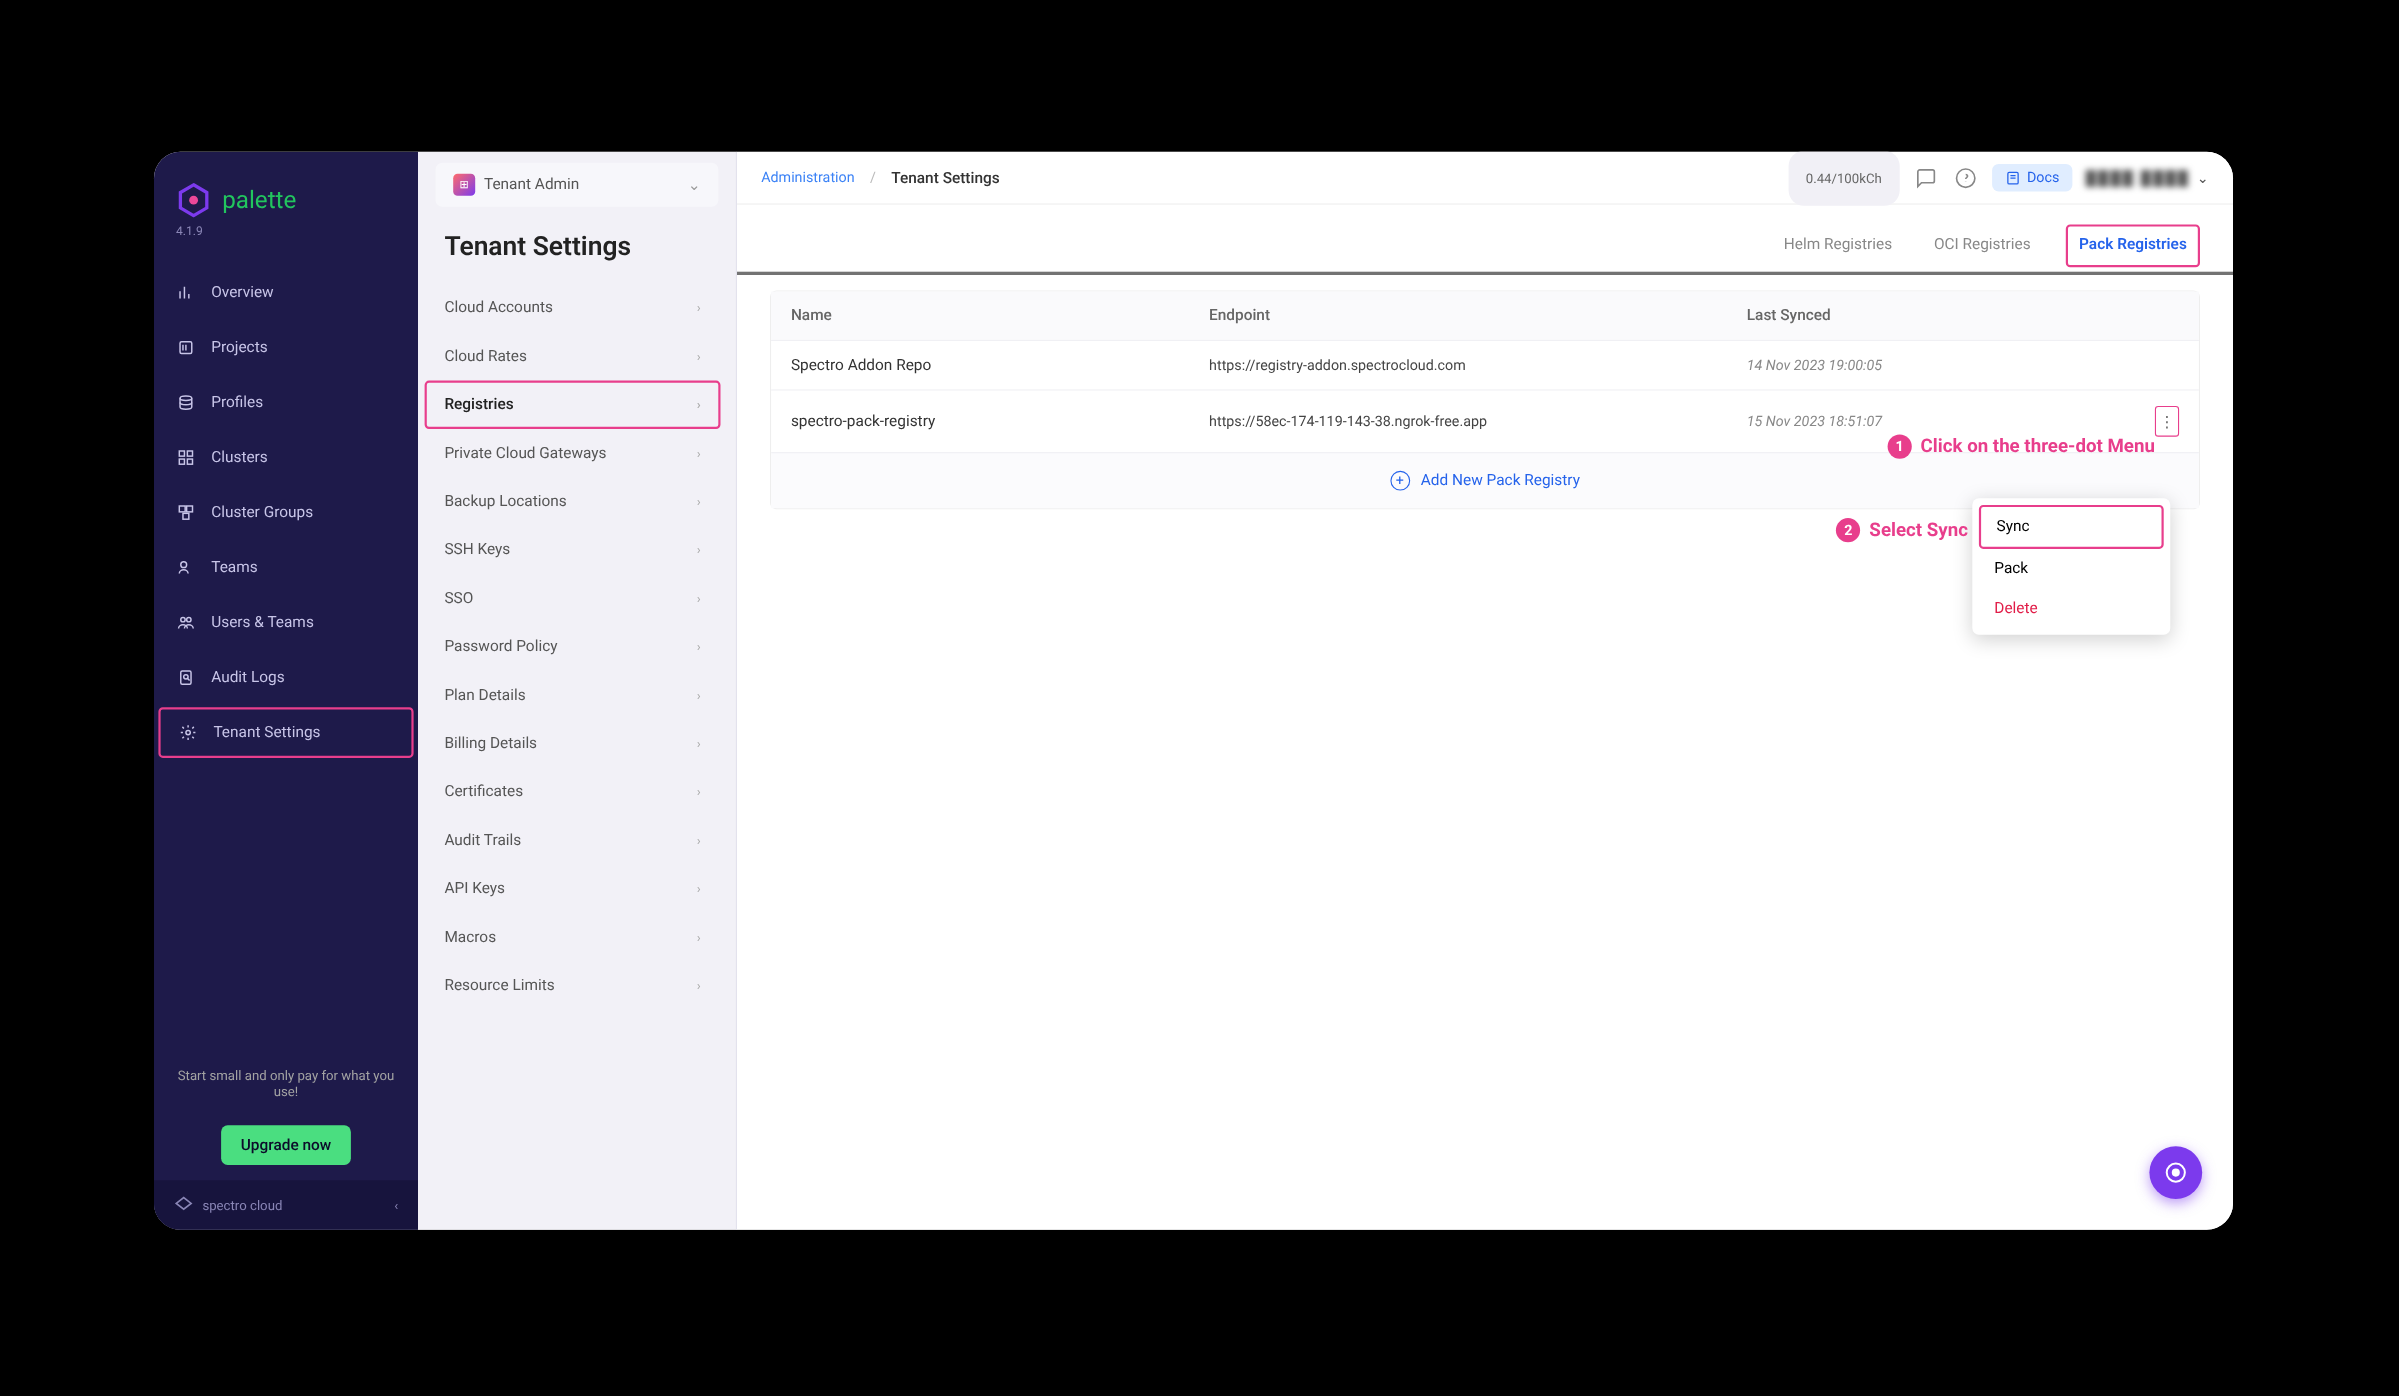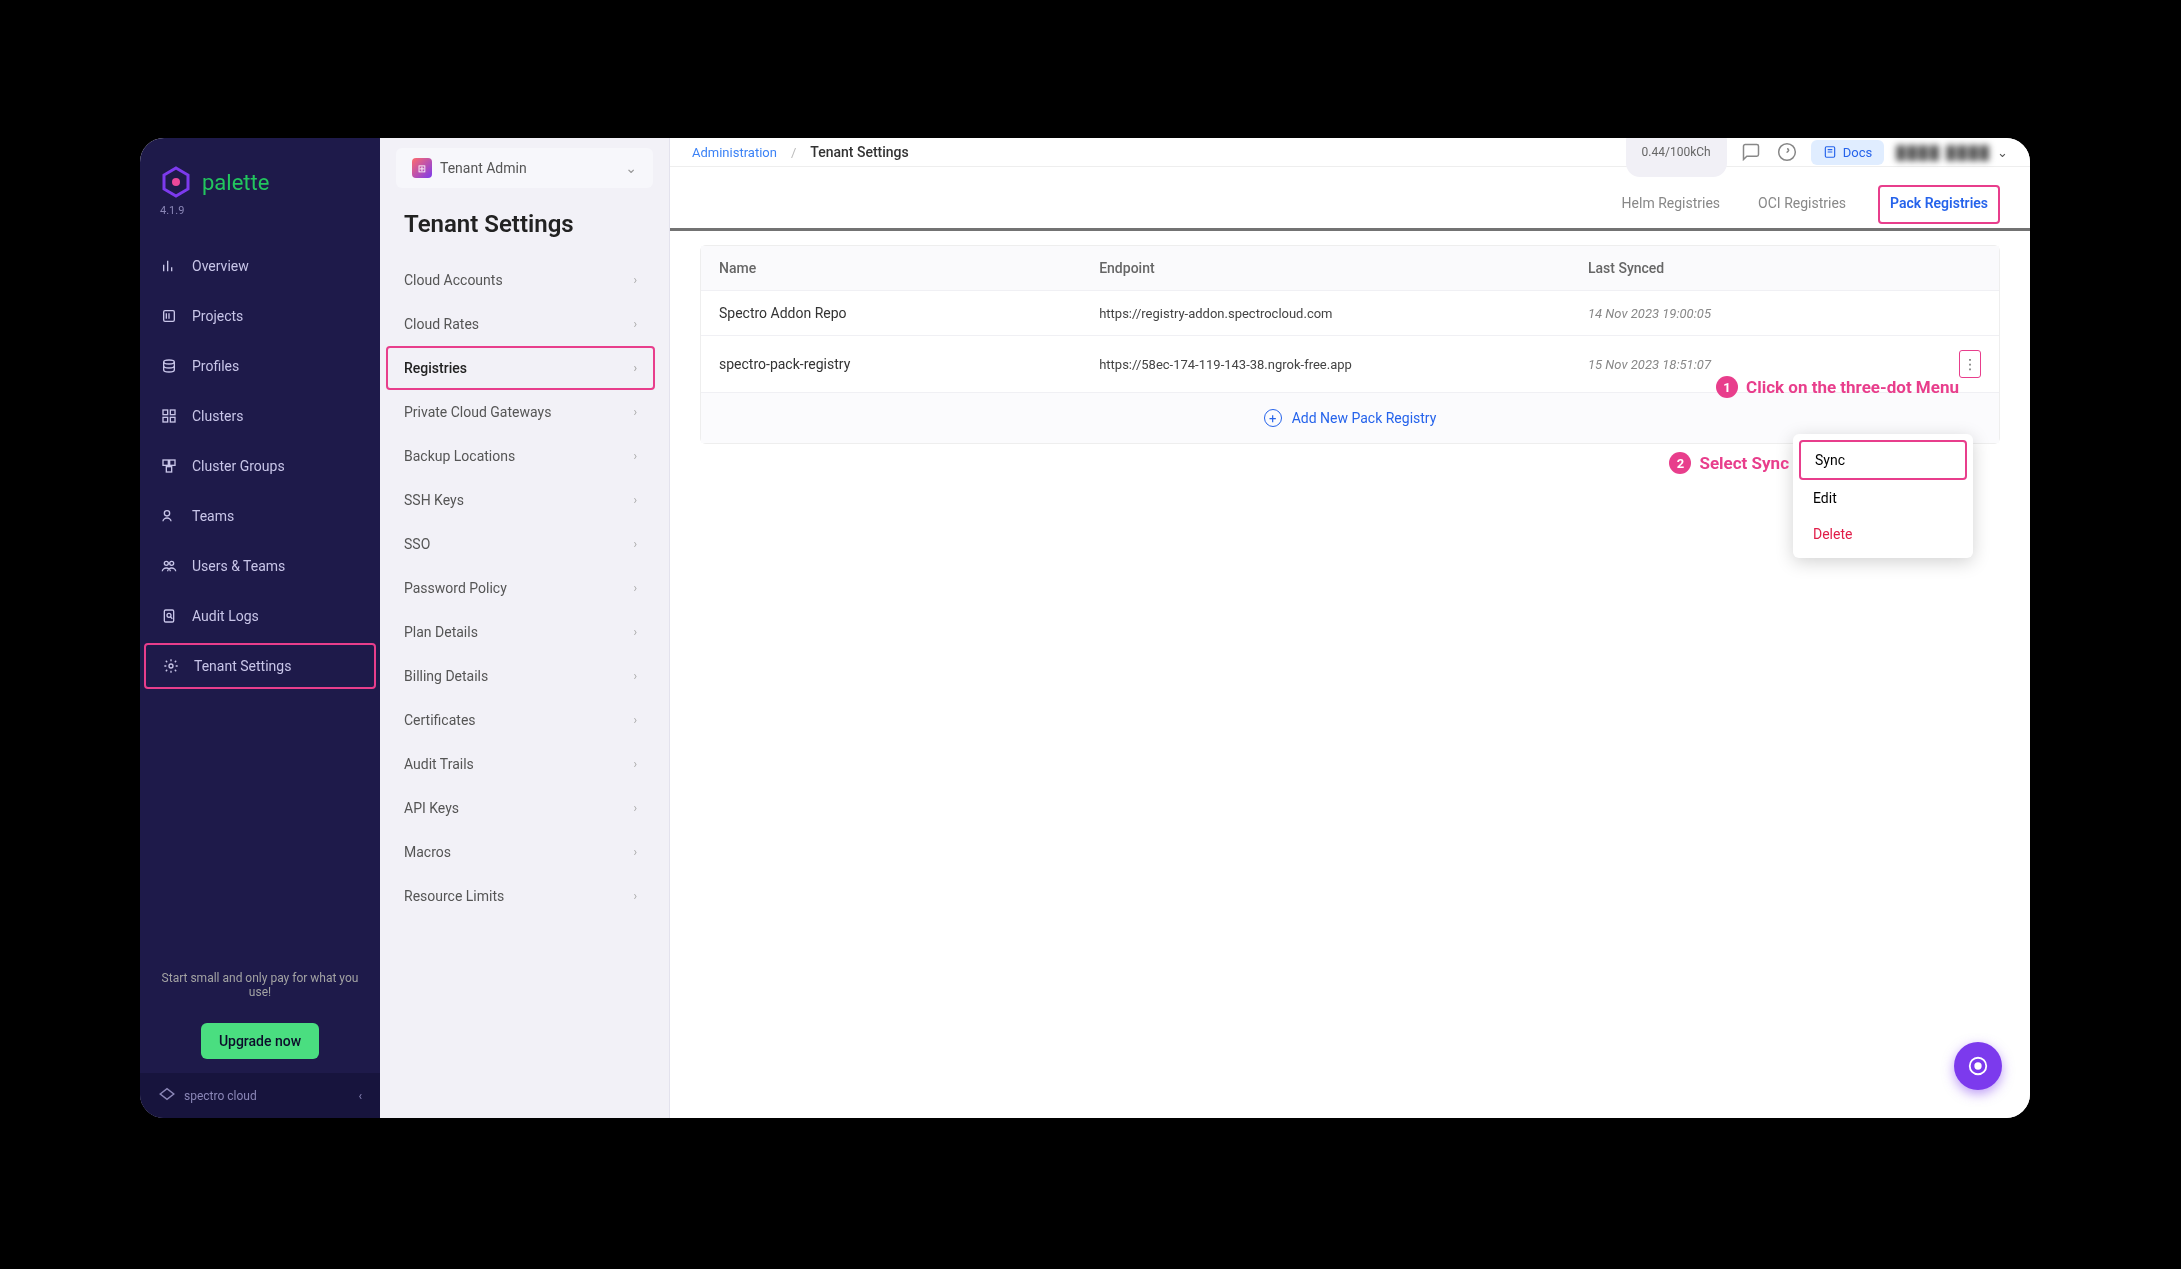--- a/index.html
+++ b/index.html
@@ -25,21 +25,21 @@
   .tenant-badge { width: 20px; height: 20px; background: linear-gradient(135deg,#ff6b6b,#7c3aed); border-radius: 4px; display:flex;align-items:center;justify-content:center;font-size:10px;color:#fff; }
   .page-title-side { font-size: 24px; font-weight: 600; padding: 22px 24px 20px 24px; color: #222; }
   .setting-list { flex: 1; overflow-y: auto; padding-right: 8px; }
   .setting-list::-webkit-scrollbar { width: 8px; }
   .setting-list::-webkit-scrollbar-thumb { background: #c9c9d6; border-radius: 4px; }
   .setting-item { display: flex; align-items: center; justify-content: space-between; padding: 14px 24px; font-size: 14px; color: #555; cursor: pointer; }
   .setting-item .chev { color: #aaa; font-size: 12px; }
   .setting-item.active { border: 2px solid #e83e8c; border-radius: 4px; margin: 0 6px; padding: 12px 16px; color: #222; font-weight: 500; }
 
   .main { flex: 1; display: flex; flex-direction: column; background: #fff; position: relative; }
-  .topbar { display: flex; align-items: center; gap: 14px; padding: 10px 22px; border-bottom: 1px solid #eee; height: 29px; justify-content: space-between; }
+  .topbar { display: flex; align-items: center; gap: 14px; padding: 10px 22px; border-bottom: 1px solid #eee; height: 48px; justify-content: space-between; }
   .crumb { font-size: 13px; color: #3b82f6; cursor: pointer; }
   .crumb-sep { color: #bbb; font-size: 13px; }
   .crumb-current { font-size: 14px; color: #333; font-weight: 500; }
   .right-tools { margin-left: auto; display: flex; align-items: center; gap: 12px; }
   .quota { background: #f1f0f6; padding: 18px 16px; border-radius: 14px; font-size: 12px; color: #666; }
   .tool-icon { width: 24px; height: 24px; color: #888; cursor: pointer; display:flex;align-items:center;justify-content:center; }
   .docs-link { background: #e0edff; color: #2563eb; padding: 5px 12px; border-radius: 6px; font-size: 13px; display: flex; align-items: center; gap: 6px; cursor: pointer; }
   .user-menu { display:flex;align-items:center;gap:6px;font-size:13px;color:#555;cursor:pointer; }
   .user-menu .blur { filter: blur(3px); letter-spacing: 2px; }
 
@@ -329,21 +329,21 @@
       <div class="annotation anno1">
         <span class="anno-num">1</span>
         <span>Click on the three-dot Menu</span>
       </div>
       <div class="annotation anno2">
         <span class="anno-num">2</span>
         <span>Select Sync</span>
       </div>
       <div class="context-menu" id="context-menu">
           <div class="ctx-item highlight">Sync</div>
-          <div class="ctx-item">Edit</div>
+          <div class="ctx-item">Pack</div>
           <div class="ctx-item danger">Delete</div>
         </div>
     </div>
 
     <div class="fab">
       <svg width="22" height="22" viewBox="0 0 24 24" fill="none" stroke="#fff" stroke-width="2">
           <circle cx="12" cy="12" r="9"></circle>
           <circle cx="12" cy="12" r="3" fill="#fff"></circle>
         </svg>
     </div>

